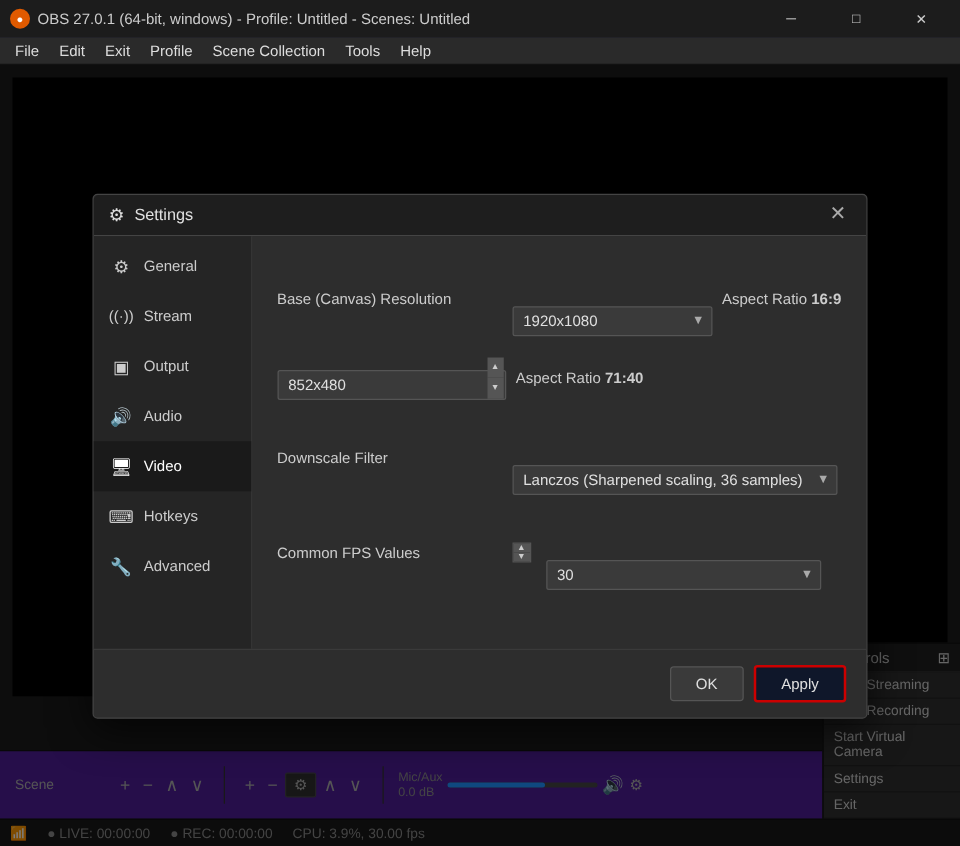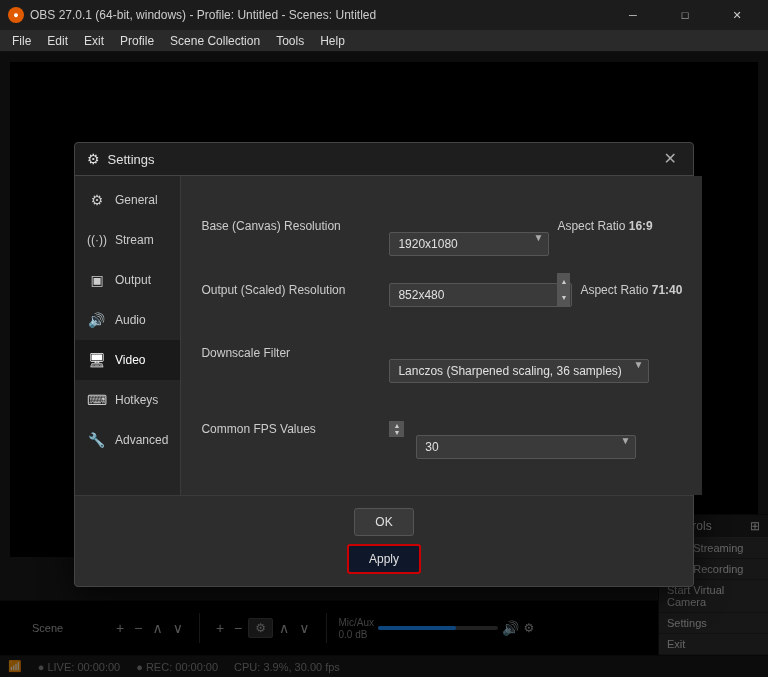--- a/index.html
+++ b/index.html
@@ -284,21 +284,21 @@
       border-radius: 2px;
       appearance: none;
       position: relative;
       min-width: 160px;
       cursor: pointer;
     }
 
     .select-wrapper {
       position: relative;
       display: inline-flex;
-      align-items: flex-start;
+      align-items: center;
       margin-top: 36px;
     }
 
     .select-arrow {
       position: absolute;
       right: 6px;
       pointer-events: none;
       color: #aaa;
       font-size: 10px;
     }
@@ -349,21 +349,20 @@
     }
 
     
     .dialog-footer {
       display: flex;
       justify-content: flex-end;
       align-items: center;
       padding: 12px 16px;
       gap: 8px;
       border-top: 1px solid #3a3a3a;
-      flex-direction: column;
     }
 
     .btn {
       padding: 6px 20px;
       border-radius: 3px;
       cursor: pointer;
       font-size: 12px;
       border: 1px solid #555;
     }
 
@@ -378,25 +377,25 @@
       border: 2px solid #c00;
     }
 
     
     .bottom-toolbar {
       position: absolute;
       bottom: 22px;
       left: 0;
       right: 110px;
       height: 55px;
-      background: #000000;
+      background: #4c1d95;
       border-top: 1px solid #111;
       display: flex;
       align-items: center;
-      padding: 0 24px;
+      padding: 0 4px;
       gap: 8px;
     }
 
     .scene-text {
       font-size: 11px;
       color: #aaa;
       padding: 4px 8px;
     }
 
     .icon-btn {
@@ -562,21 +561,20 @@
                 <select class="settings-select">
                   <option>1920x1080</option>
                 </select>
                 <span class="select-arrow">▼</span>
               </div>
               <span class="aspect-ratio-label">Aspect Ratio <strong>16:9</strong></span>
             </div>
           </div>
 
           <div class="settings-row">
-            <span class="settings-label">Output (Scaled) Resolution</span>
             <div class="settings-input-group">
               <div class="spinner-wrapper">
                 <input class="settings-input" type="text" value="852x480" style="padding-right: 18px; margin-top: 11px;">
                 <div class="spinner-btns">
                   <button class="spinner-btn">▲</button>
                   <button class="spinner-btn">▼</button>
                 </div>
               </div>
               <span class="aspect-ratio-label">Aspect Ratio <strong>71:40</strong></span>
             </div>

